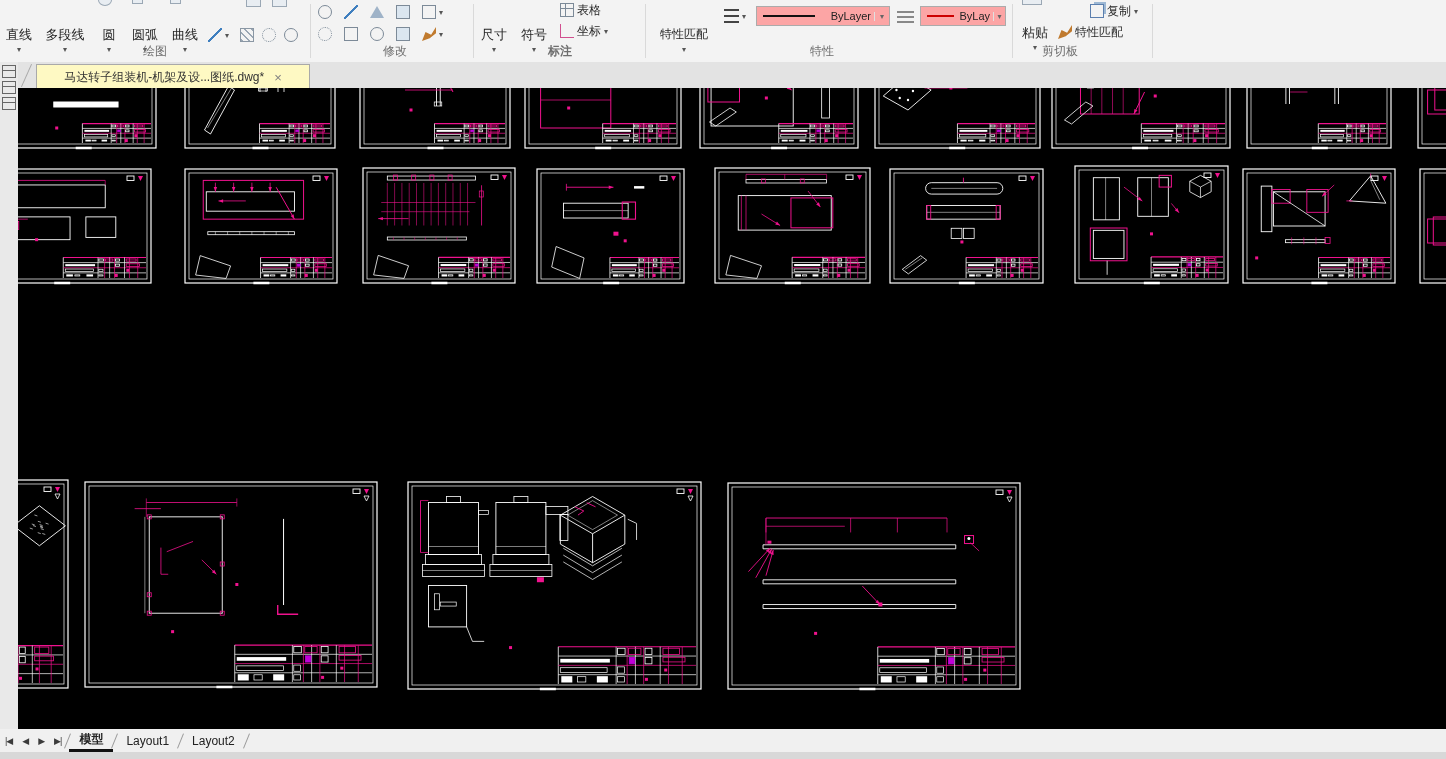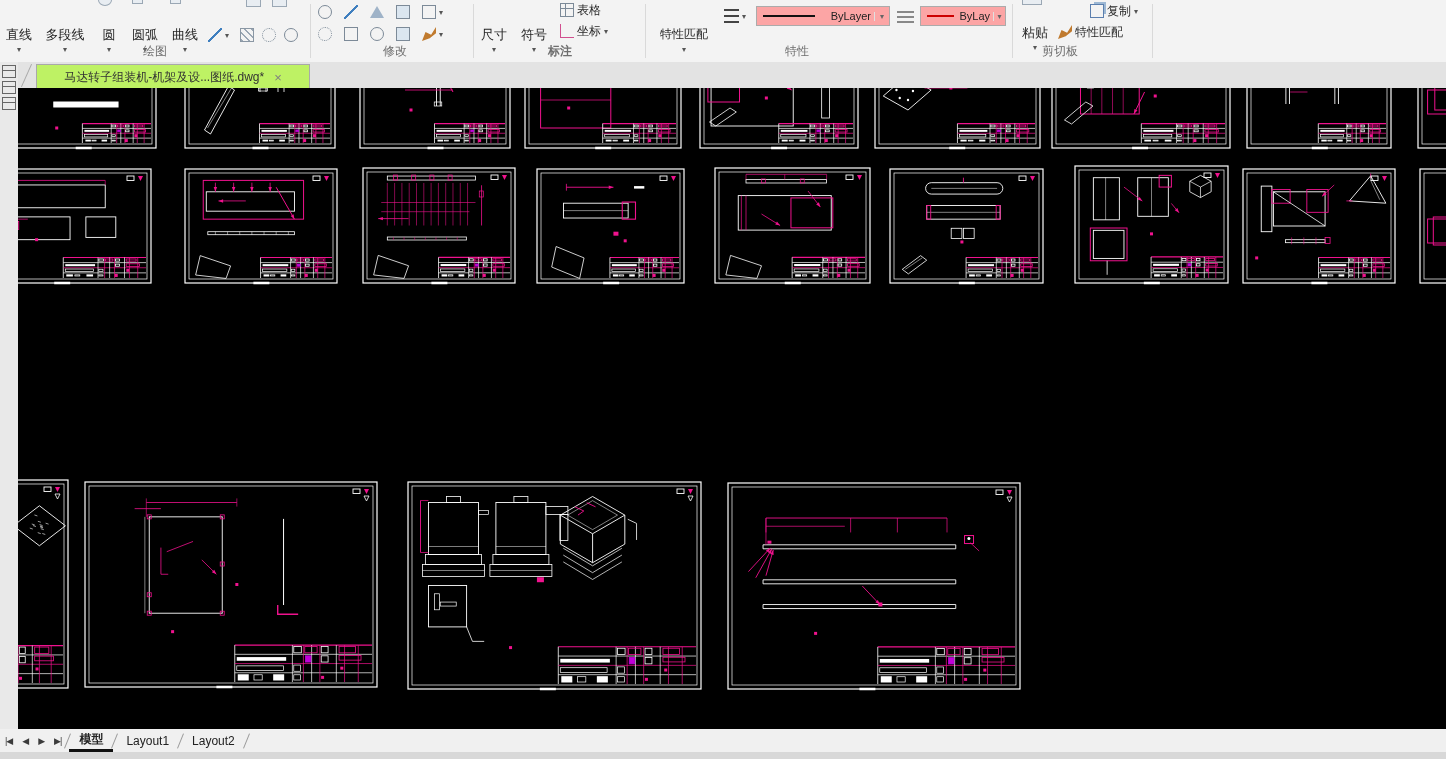--- a/index.html
+++ b/index.html
@@ -32,21 +32,21 @@
       linear-gradient(#7c8a98 0 0) 0 4px/100% 1px no-repeat,
       linear-gradient(#7c8a98 0 0) 4px 0/1px 100% no-repeat;}
   .mi-coord{border-left:1.5px solid #d14f8f;border-bottom:1.5px solid #d14f8f;}
   .combo{position:absolute;top:6px;height:20px;background:#fca5a5;border:1px solid #ababab;
          display:flex;align-items:center;font-size:11px;color:#222;box-sizing:border-box;}
   .combo .sample{height:2px;margin:0 6px;}
   .combo .cbtext{flex:1;text-align:right;padding-right:3px;}
   .combo .cbarrow{width:14px;text-align:center;color:#666;font-size:8px;border-left:1px solid #e0e0e0;}
   
   #tabstrip{position:absolute;left:0;top:62px;width:1446px;height:26px;background:#e3e3e3;}
-  #doctab{position:absolute;left:36px;top:2px;width:272px;height:24px;background:#bef264;
+  #doctab{position:absolute;left:36px;top:2px;width:272px;height:24px;background:#fef9c3;
           border:1px solid #a9a9a9;border-bottom:none;display:flex;align-items:center;
           justify-content:center;font-size:12px;color:#333;gap:10px;}
   .tabslant{position:absolute;top:1px;width:1px;height:25px;background:#a9a9a9;transform:rotate(24deg);}
   #tabclose{color:#808080;font-size:13px;cursor:default;}
   
   #leftstrip{position:absolute;left:0;top:62px;width:18px;height:697px;background:#e9e9e9;z-index:5;}
   .lsicon{width:12px;height:11px;margin:3px 2px;border:1px solid #666;
           background:linear-gradient(#666 0 0) 0 4px/100% 1px no-repeat;}
   
   #canvasbg{position:absolute;left:18px;top:88px;width:1428px;height:641px;background:#000;}
@@ -154,21 +154,21 @@
       <span class="cbarrow">▾</span>
     </div>
     <div class="smallitem" style="left:897px;top:8px;">
         <span class="mi mi-dash"></span>
       </div>
     <div class="combo" style="left:920px;width:86px;">
       <span class="sample" style="width:34px;background:#cc0000;"></span>
       <span class="cbtext">ByLay</span>
       <span class="cbarrow">▾</span>
     </div>
-    <div class="caption" style="left:737px;width:120px;font-family:Liberation Serif, serif;">特性</div>
+    <div class="caption" style="left:762px;width:120px;font-family:Liberation Serif, serif;">特性</div>
     <div class="rsep" style="left:1012px;"></div>
 
     <div class="bigbtn" style="left:1018px;width:34px;top:4px;"><span>粘贴</span><span class="caret">▾</span></div>
     <div class="smallitem" style="left:1058px;top:2px;padding-left:32px;">
         <span class="mi mi-copy"></span>
         <span>复制</span>
         <span class="caret-inline">▾</span>
       </div>
     <div class="smallitem" style="left:1058px;top:23px;">
         <span class="mi mi-brush"></span>

